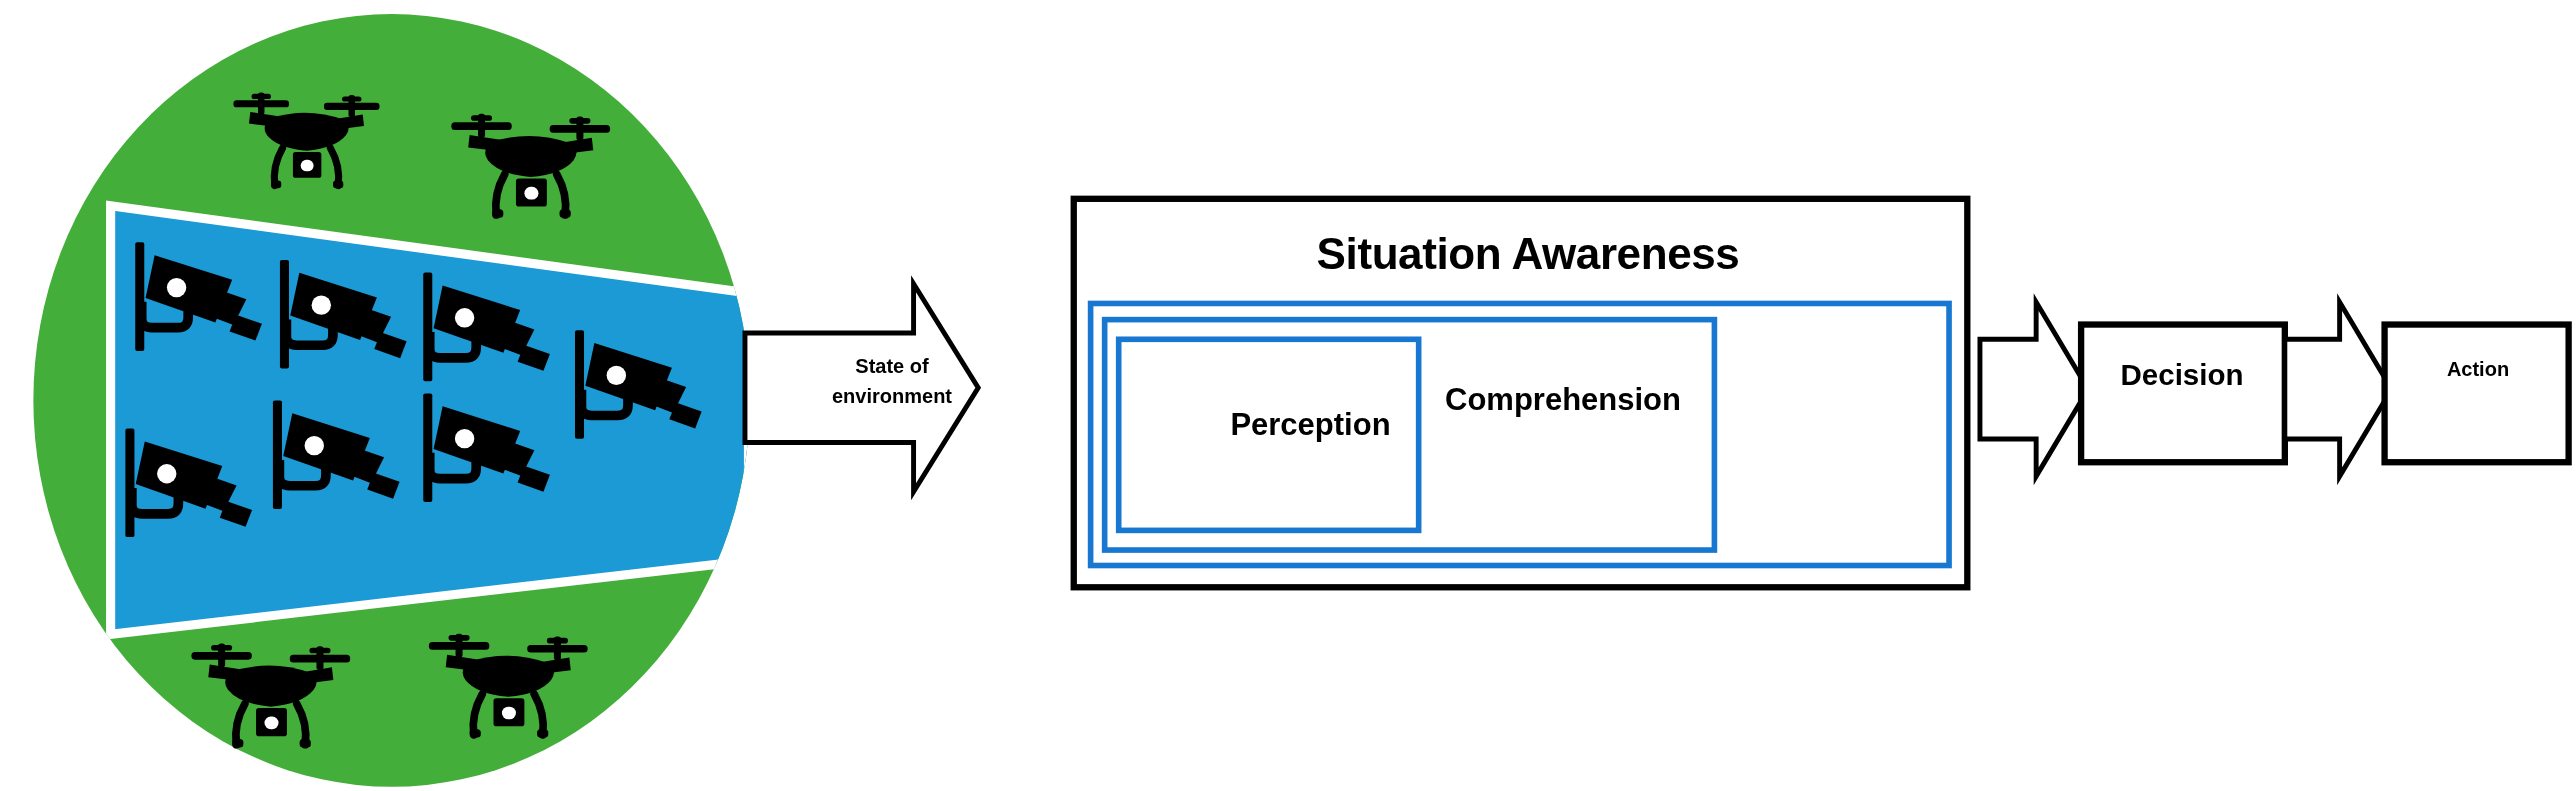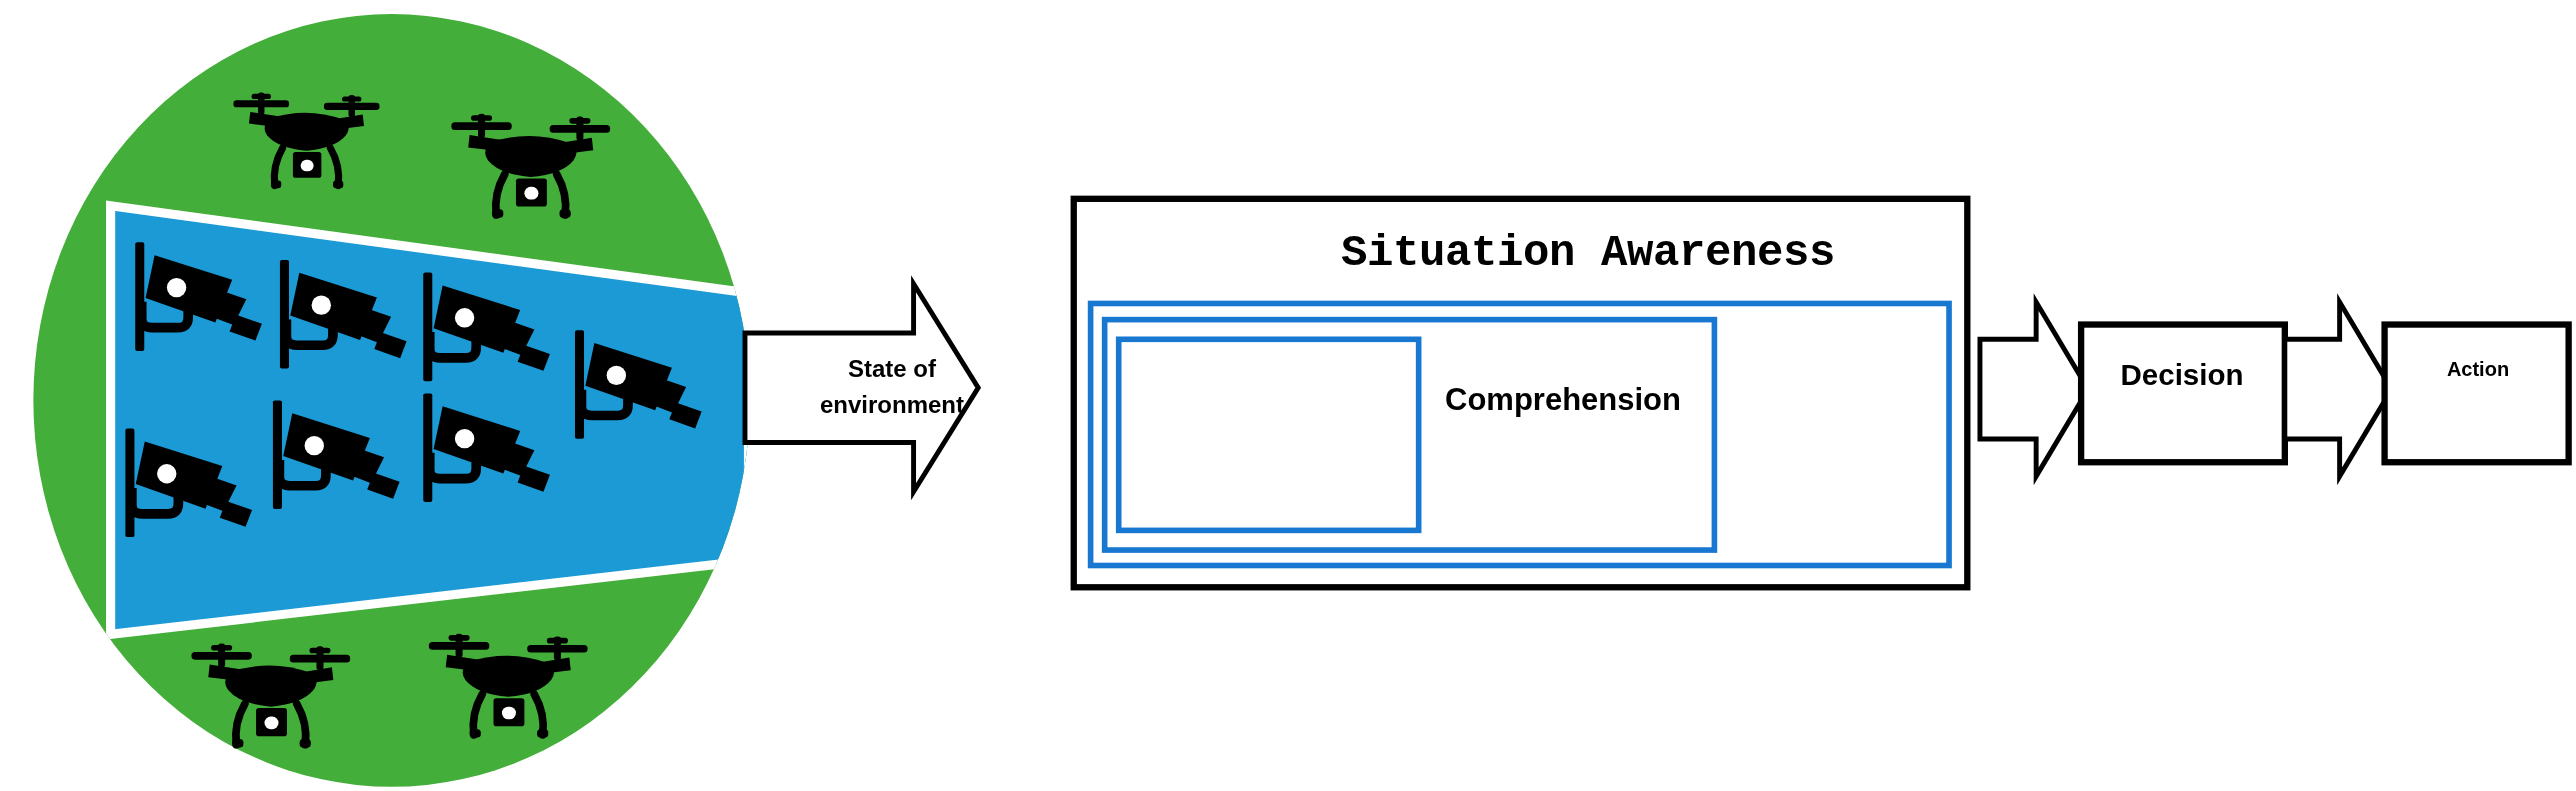--- a/index.html
+++ b/index.html
@@ -14,34 +14,34 @@
   .txt{
     position:absolute;
     color:#000000;
     font-weight:bold;
     text-align:center;
     line-height:1.25;
     white-space:pre-line;
     user-select:none;
   }
   #sa-title{
-    left:1156px;top:226px;width:864px;
-    font-size:44px;letter-spacing:-0.4px;font-family:Liberation Mono, monospace;
+    left:1096px;top:226px;width:864px;
+    font-size:44px;letter-spacing:-0.4px;
   }
   #perception-label{
     left:1170px;top:406px;width:281px;font-size:31px;
   }
   #comprehension-label{
     left:1412px;top:381px;width:302px;font-size:31px;
   }
   #projection-label{
     left:1700px;top:393px;width:281px;font-size:31px;
   }
   #state-label{
-    left:753px;top:351px;width:278px;font-size:24px;line-height:1.5;
+    left:753px;top:351px;width:278px;font-size:20px;line-height:1.5;
   }
   #decision-label{
     left:2087px;top:357px;width:190px;font-size:29.5px;
   }
   #action-label{
     left:2390px;top:357px;width:176px;font-size:20px;
   }
 </style>
 </head>
 <body>
@@ -185,20 +185,21 @@
     </g>
 
     <g>
       <rect x="3394" y="462" width="262" height="196" fill="#ffffff" stroke="#000000" stroke-width="9"></rect>
     </g>
 
   </svg>
 
   <div class="txt" id="sa-title">Situation Awareness</div>
 
+  <div class="txt" id="perception-label">Perception</div>
 
   <div class="txt" id="comprehension-label">Comprehension</div>
 
 
   <div class="txt" id="state-label">State of
 environment</div>
 
   <div class="txt" id="decision-label">Decision</div>
 
   <div class="txt" id="action-label">Action</div>

